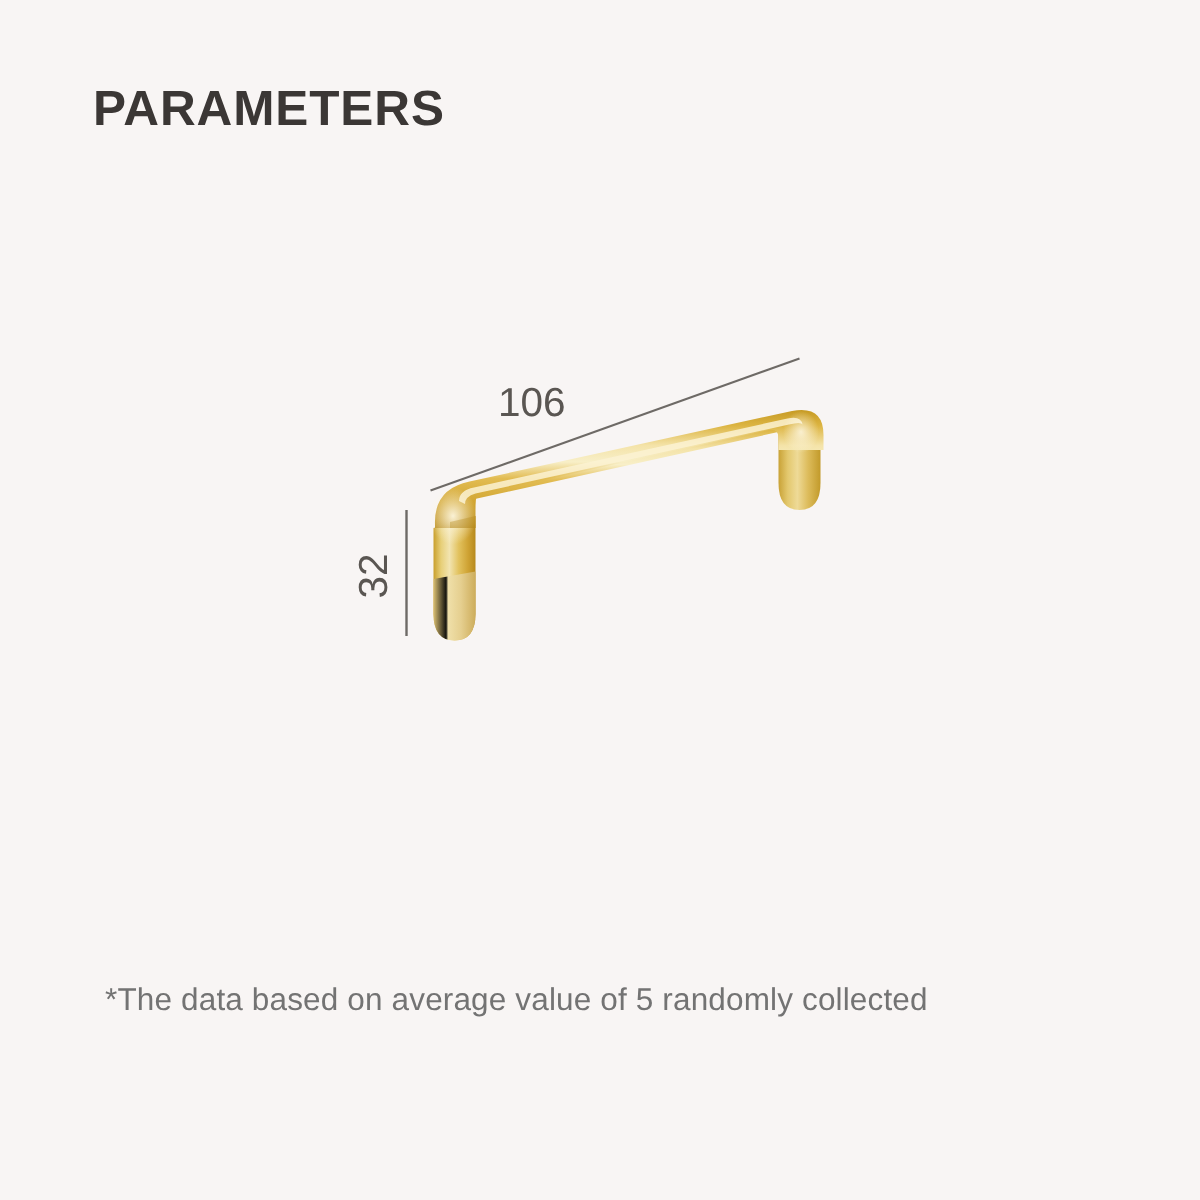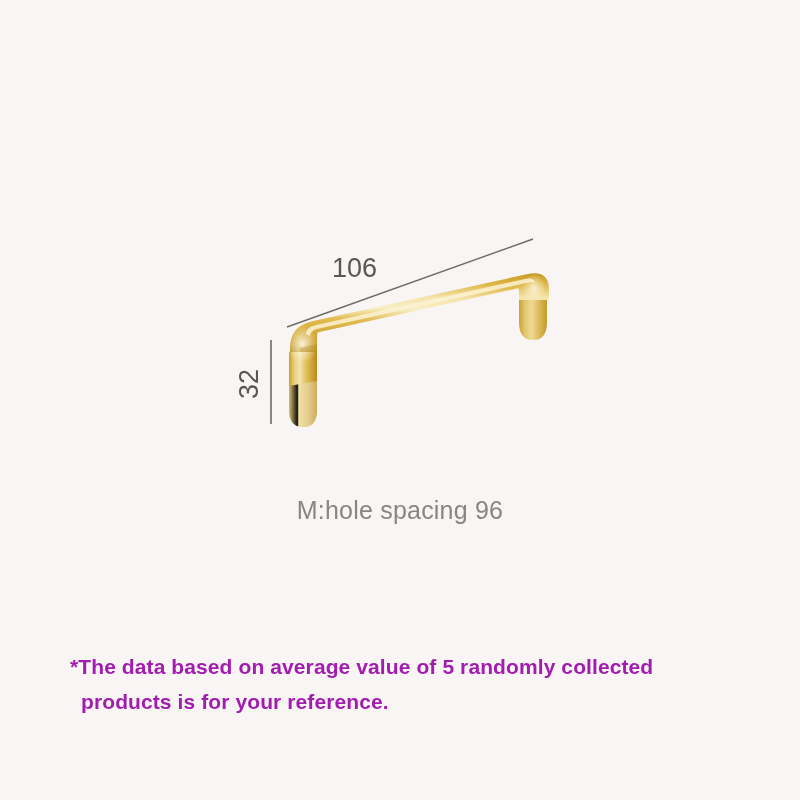--- a/index.html
+++ b/index.html
@@ -68,34 +68,35 @@
   
   .footnote {
     position: absolute;
     left: 70px;
     top: 650px;
     width: 680px;
   }
   .footnote-line {
     font-family: "Liberation Sans Narrow", "Liberation Sans", sans-serif;
     font-size: 21px;
-    font-weight: 700;
-    color: #a21caf;
+    font-weight: 400;
+    color: #737373;
     line-height: 1.65;
     letter-spacing: 0.1px;
     white-space: nowrap;
   }
   .footnote-line.indent {
     padding-left: 11px;
   }
 </style>
 </head>
 <body>
 
 <div class="heading-block">
+  <h1 class="page-title">PARAMETERS</h1>
 </div>
 
 <svg class="diagram" viewBox="0 0 800 800">
   <defs>
 
     <linearGradient id="barGrad" x1="0" y1="0" x2="0" y2="1">
       <stop offset="0.00" stop-color="#c69a24"></stop>
       <stop offset="0.13" stop-color="#dcb441"></stop>
       <stop offset="0.30" stop-color="#f4e3a8"></stop>
       <stop offset="0.44" stop-color="#f8efc8"></stop>
@@ -210,19 +211,17 @@
              L 317 352
              Z" fill="#b58817" opacity="0.35"></path>
   </g>
 
   <text x="332" y="277" font-family="Liberation Sans, sans-serif" font-size="27" font-weight="300" fill="#5a5652">106</text>
 
   <text x="0" y="0" transform="translate(258,384) rotate(-90)" text-anchor="middle" font-family="Liberation Sans, sans-serif" font-size="27" font-weight="300" fill="#5a5652">32</text>
 </svg>
 
 <div class="spec-caption">
-  <div class="spec-line">M:hole spacing 96</div>
 </div>
 
 <div class="footnote">
   <div class="footnote-line">*The data based on average value of 5 randomly collected</div>
-  <div class="footnote-line indent">products is for your reference.</div>
 </div>
 
 </body></html>

